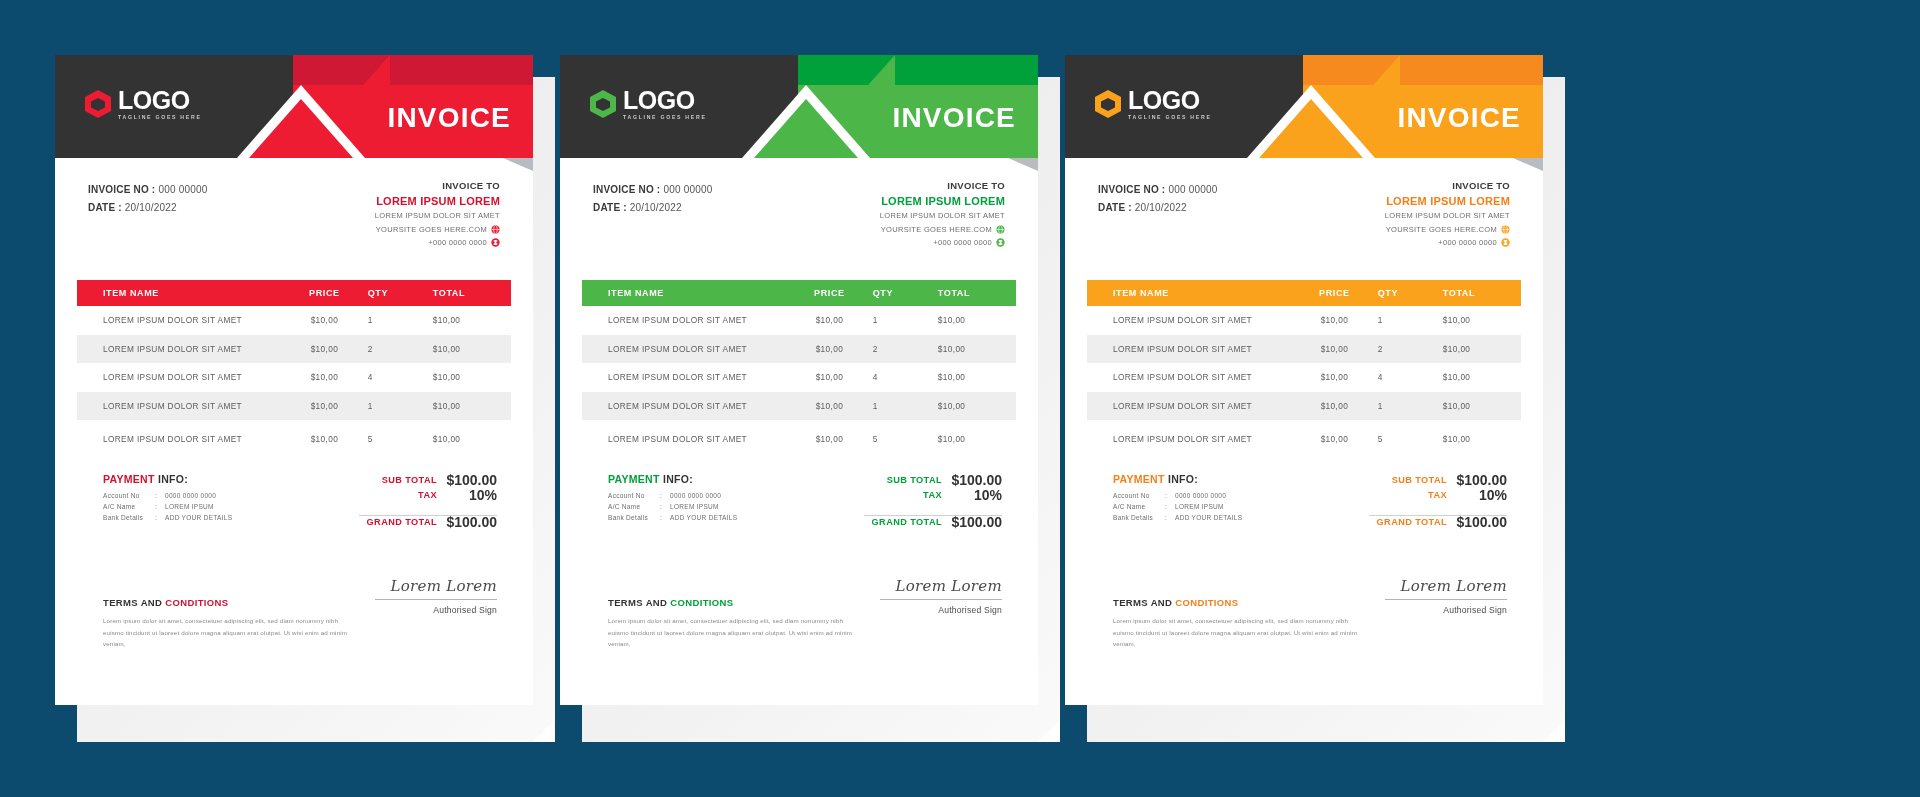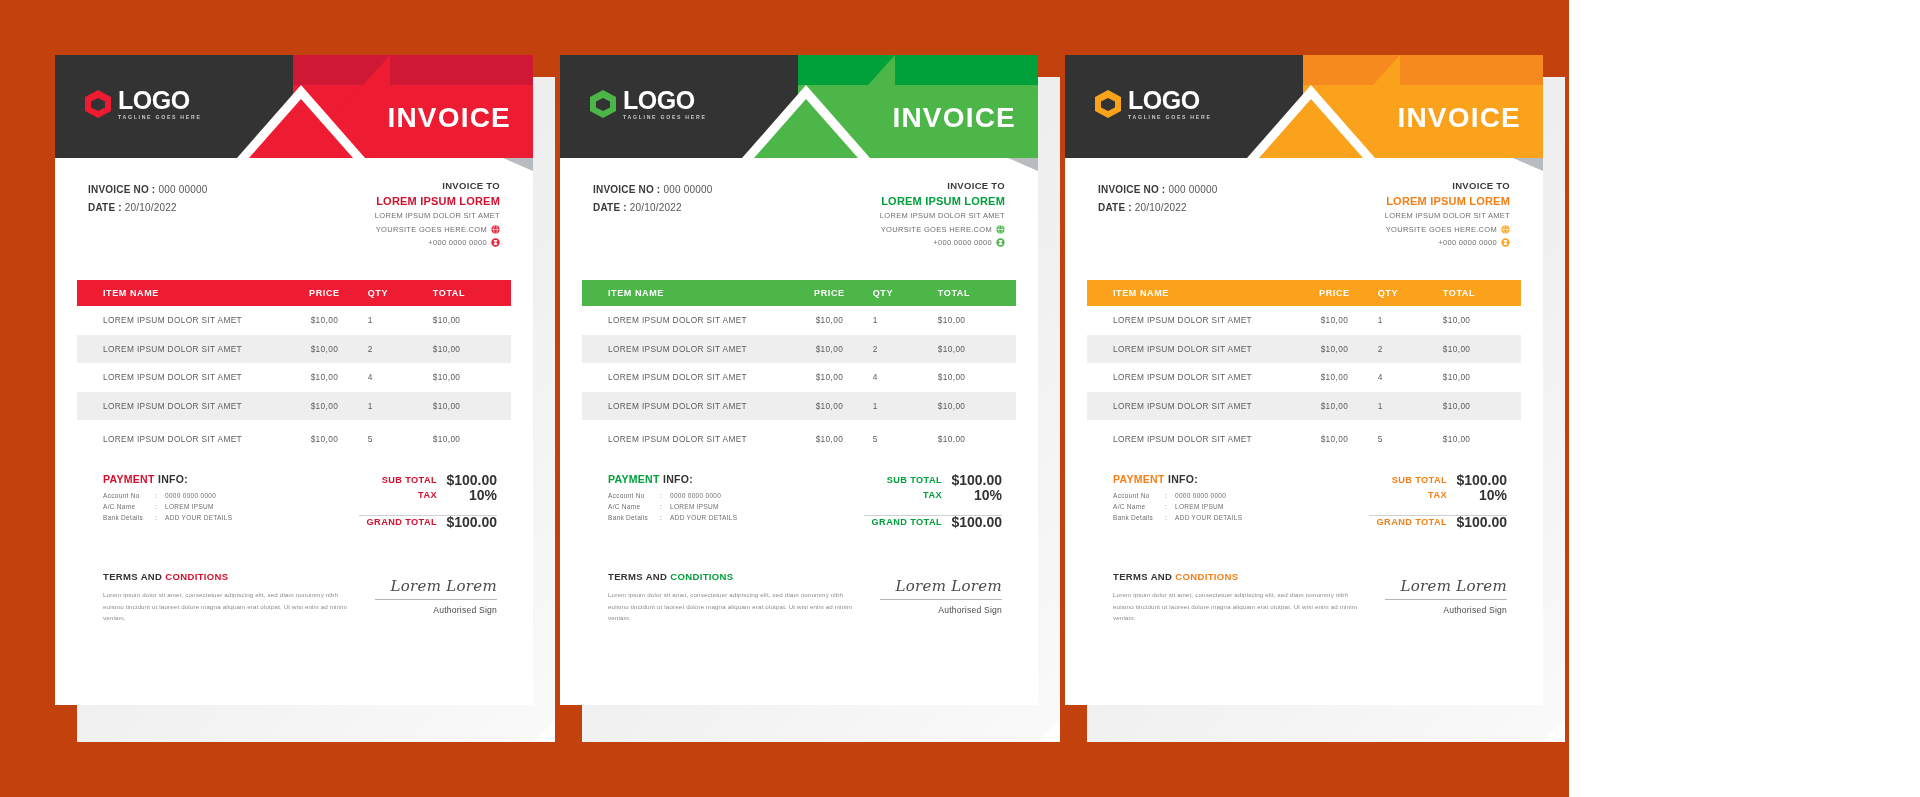--- a/index.html
+++ b/index.html
@@ -5,22 +5,22 @@
 <style>
   * { box-sizing: border-box; margin: 0; padding: 0; }
   html, body {
     width: 1920px; height: 797px;
     background: #ffffff;
     font-family: "Liberation Sans", sans-serif;
     overflow: hidden;
   }
   #stage {
     position: relative;
-    width: 1569px; height: 797px;
-    background: #c2410c;
+    width: 1920px; height: 797px;
+    background: #0c4a6e;
   }
 
   
   .invoice-card {
     position: absolute;
     top: 55px;
     width: 478px;
     height: 665px;
   }
   .card-shadow {
@@ -217,21 +217,21 @@
 
   
   .terms {
     position: relative;
     margin: 22px 22px 0 22px;
     height: 90px;
   }
   .terms-inner { position: absolute; left: 26px; top: 0; width: 250px; }
   .terms-title {
     font-size: 9.5px; font-weight: bold; color: #333333;
-    letter-spacing: 0.35px; margin-bottom: 7px;
+    letter-spacing: 0.35px; margin-bottom: 7px; margin-top: 26px;
   }
   .terms-body {
     font-size: 6.2px; color: #8a8a8a; line-height: 1.85;
     letter-spacing: 0.15px;
   }
   .sign {
     position: absolute; right: 14px; top: 6px;
     width: 122px; text-align: right;
   }
   .sign-script {

